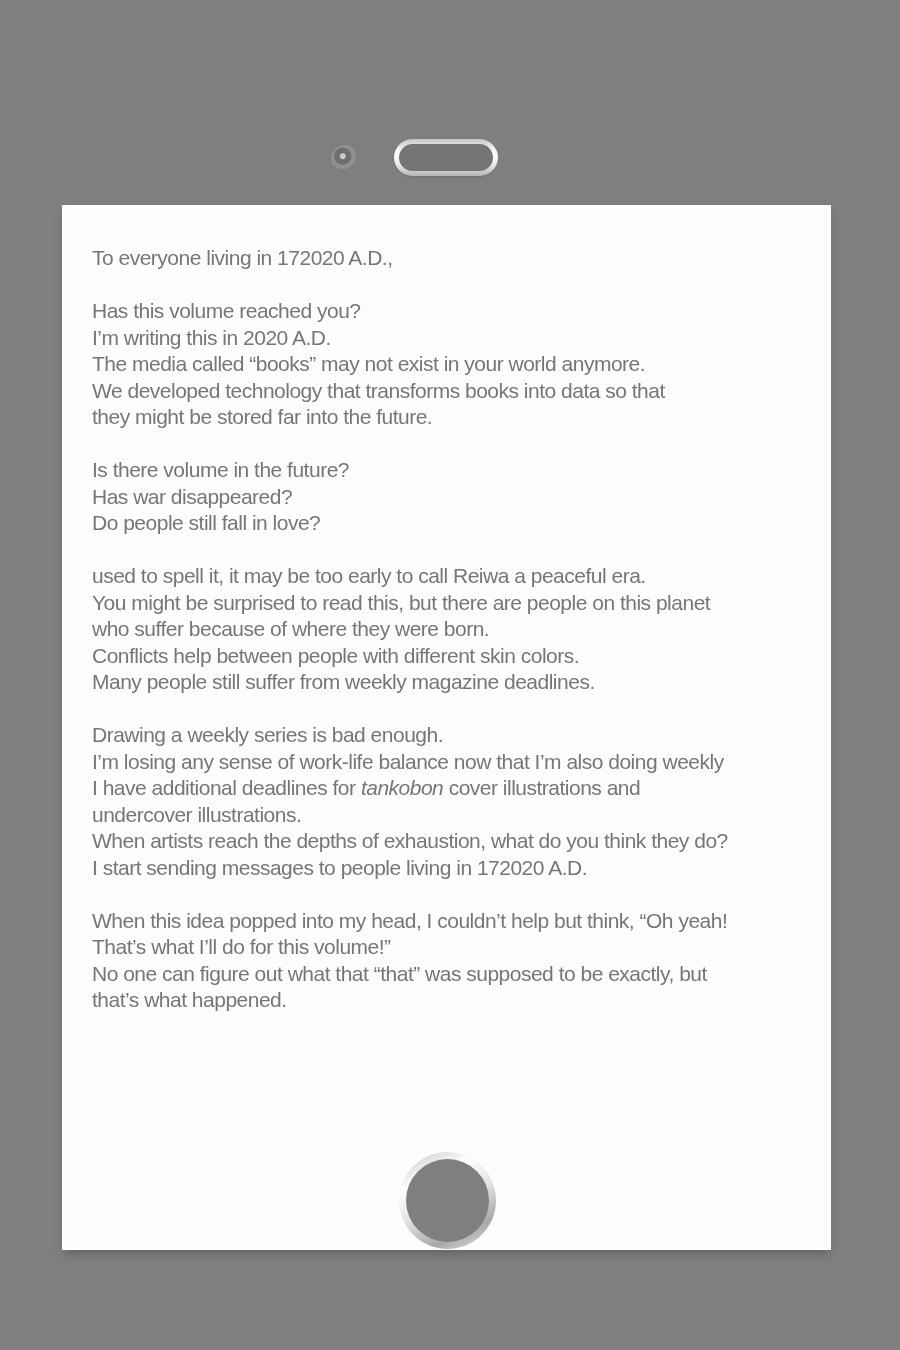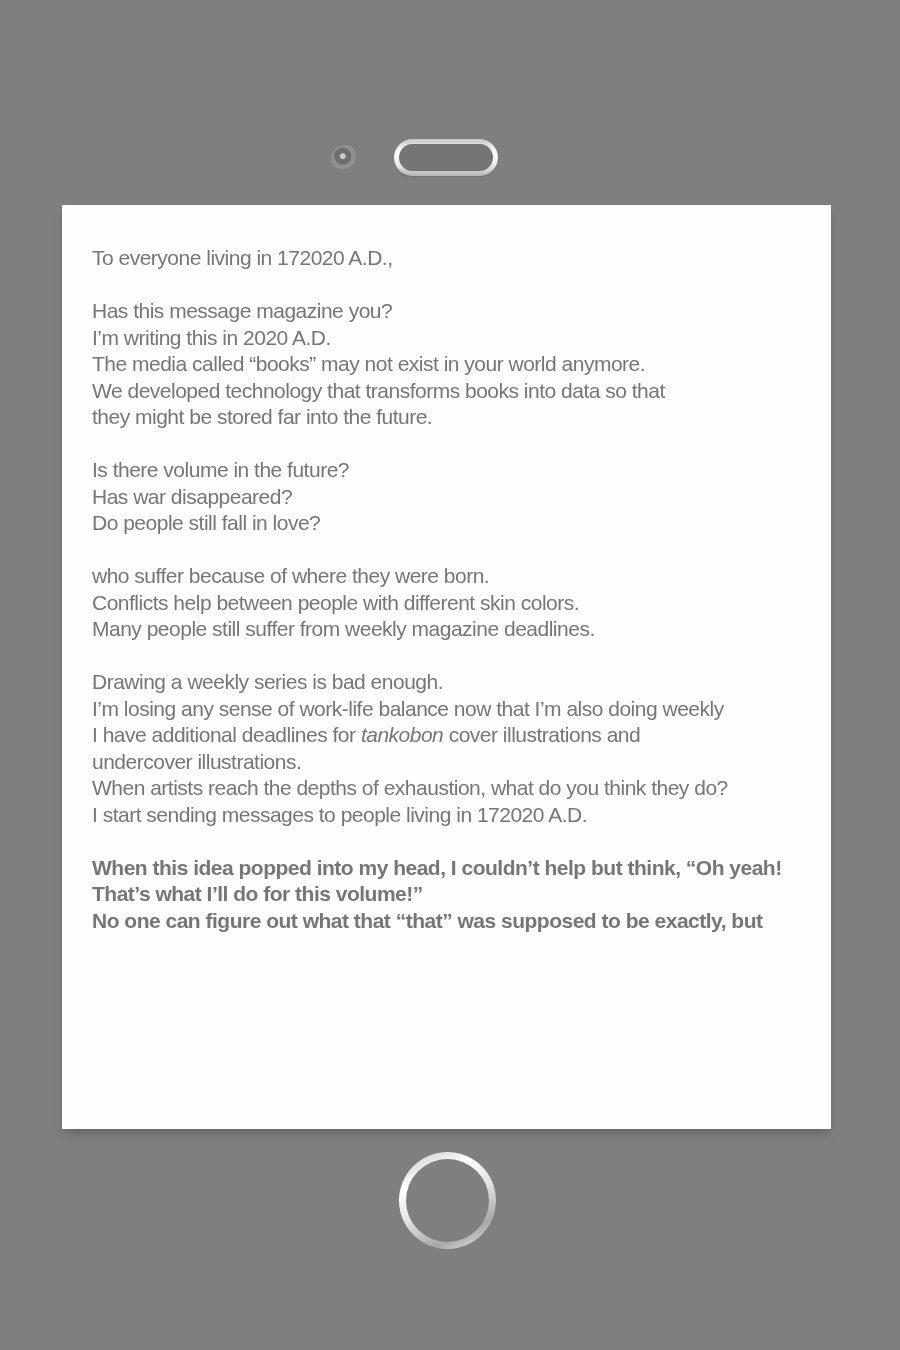--- a/index.html
+++ b/index.html
@@ -58,28 +58,28 @@
   .home-button-inner {
     width: 100%; height: 100%;
     border-radius: 50%;
     background: var(--bg);
   }
 
   
   .page {
     position: absolute;
     left: 62px; top: 205px;
-    width: 769px; height: 924px;
+    width: 769px; height: 1045px;
     background: var(--page);
     box-shadow: 0 6px 9px -2px rgba(0,0,0,0.22);
     padding: 40px 26px 0 30px;
     overflow: hidden;
   }
   .paragraph { margin-bottom: 26.5px; }
-  .paragraph:last-child { margin-bottom: 0; font-weight: bold; }
+  .paragraph:last-child { margin-bottom: 0; }
   .line {
     font-size: 21px;
     line-height: 26.5px;
     letter-spacing: -0.5px;
     color: var(--ink);
     white-space: nowrap;
   }
   .line em { font-style: italic; }
 </style>
 </head>
@@ -91,48 +91,51 @@
 
   <div class="speaker">
     <div class="speaker-inner"></div>
   </div>
 
   <div class="page">
       <div class="paragraph">
         <div class="line"><span>To everyone living in 172020 A.D.,</span></div>
       </div>
       <div class="paragraph">
-        <div class="line"><span>Has this message magazine you?</span></div>
+        <div class="line"><span>Has this volume reached you?</span></div>
         <div class="line"><span>I’m writing this in 2020 A.D.</span></div>
         <div class="line"><span>The media called “books” may not exist in your world anymore.</span></div>
         <div class="line"><span>We developed technology that transforms books into data so that</span></div>
         <div class="line"><span>they might be stored far into the future.</span></div>
       </div>
       <div class="paragraph">
         <div class="line"><span>Is there volume in the future?</span></div>
         <div class="line"><span>Has war disappeared?</span></div>
         <div class="line"><span>Do people still fall in love?</span></div>
       </div>
       <div class="paragraph">
+        <div class="line"><span>used to spell it, it may be too early to call Reiwa a peaceful era.</span></div>
+        <div class="line"><span>You might be surprised to read this, but there are people on this planet</span></div>
         <div class="line"><span>who suffer because of where they were born.</span></div>
         <div class="line"><span>Conflicts help between people with different skin colors.</span></div>
         <div class="line"><span>Many people still suffer from weekly magazine deadlines.</span></div>
       </div>
       <div class="paragraph">
         <div class="line"><span>Drawing a weekly series is bad enough.</span></div>
         <div class="line"><span>I’m losing any sense of work-life balance now that I’m also doing weekly</span></div>
         <div class="line"><span>I have additional deadlines for </span><em>tankobon</em><span> cover illustrations and</span></div>
         <div class="line"><span>undercover illustrations.</span></div>
         <div class="line"><span>When artists reach the depths of exhaustion, what do you think they do?</span></div>
         <div class="line"><span>I start sending messages to people living in 172020 A.D.</span></div>
       </div>
       <div class="paragraph">
         <div class="line"><span>When this idea popped into my head, I couldn’t help but think, “Oh yeah!</span></div>
         <div class="line"><span>That’s what I’ll do for this volume!”</span></div>
         <div class="line"><span>No one can figure out what that “that” was supposed to be exactly, but</span></div>
+        <div class="line"><span>that’s what happened.</span></div>
       </div>
     </div>
 
   <div class="home-button">
     <div class="home-button-inner"></div>
   </div>
 
 </div>
 
 </body></html>

